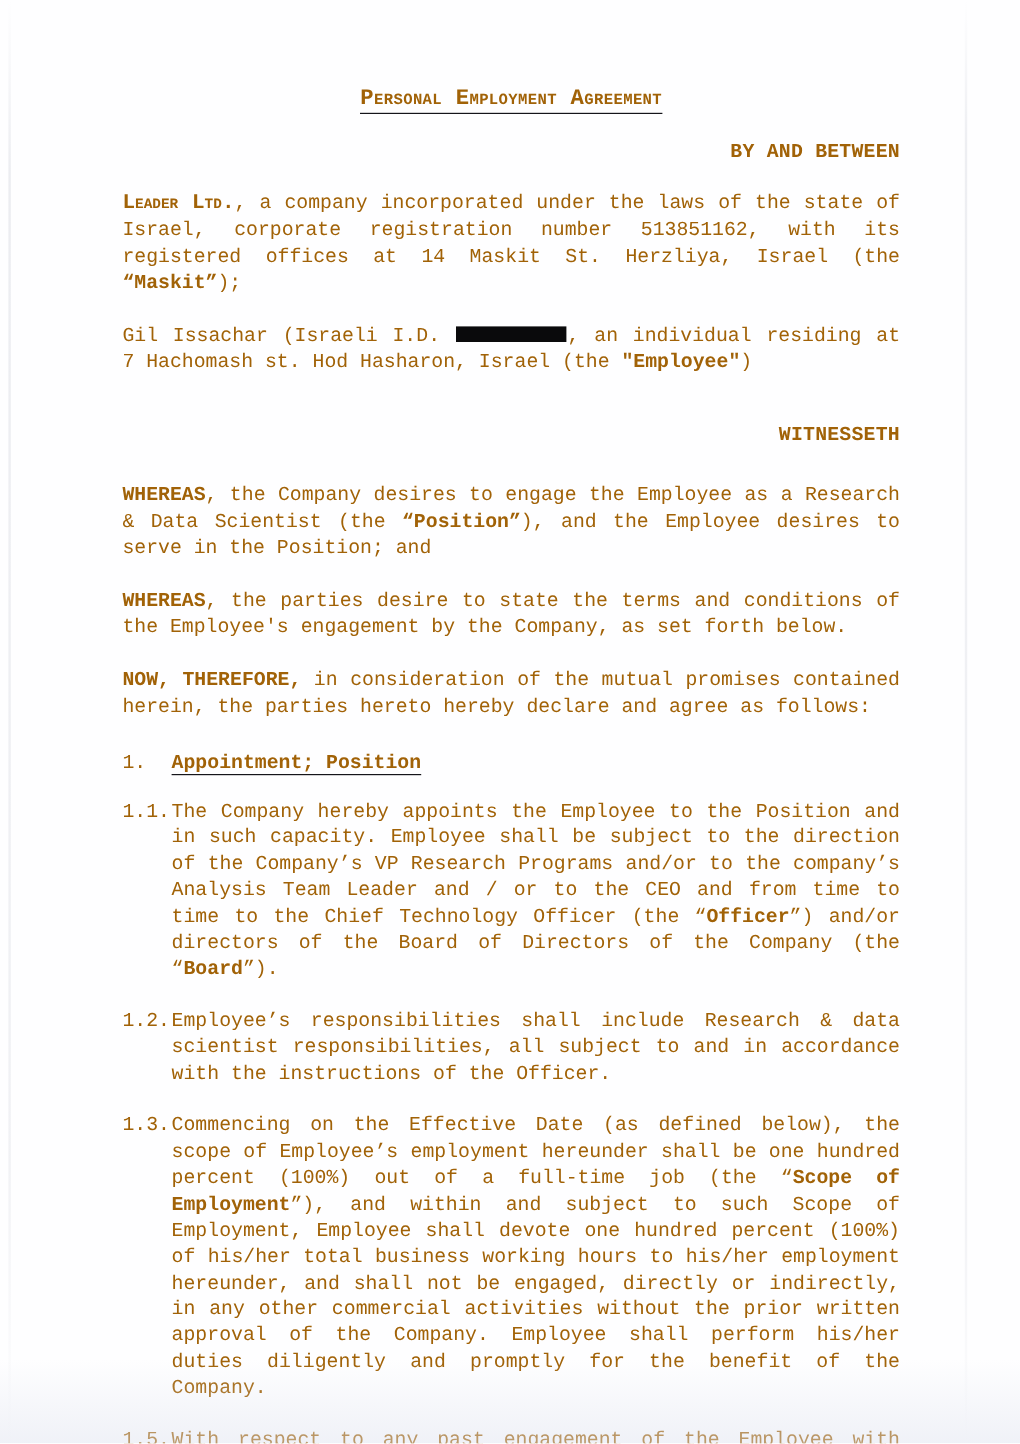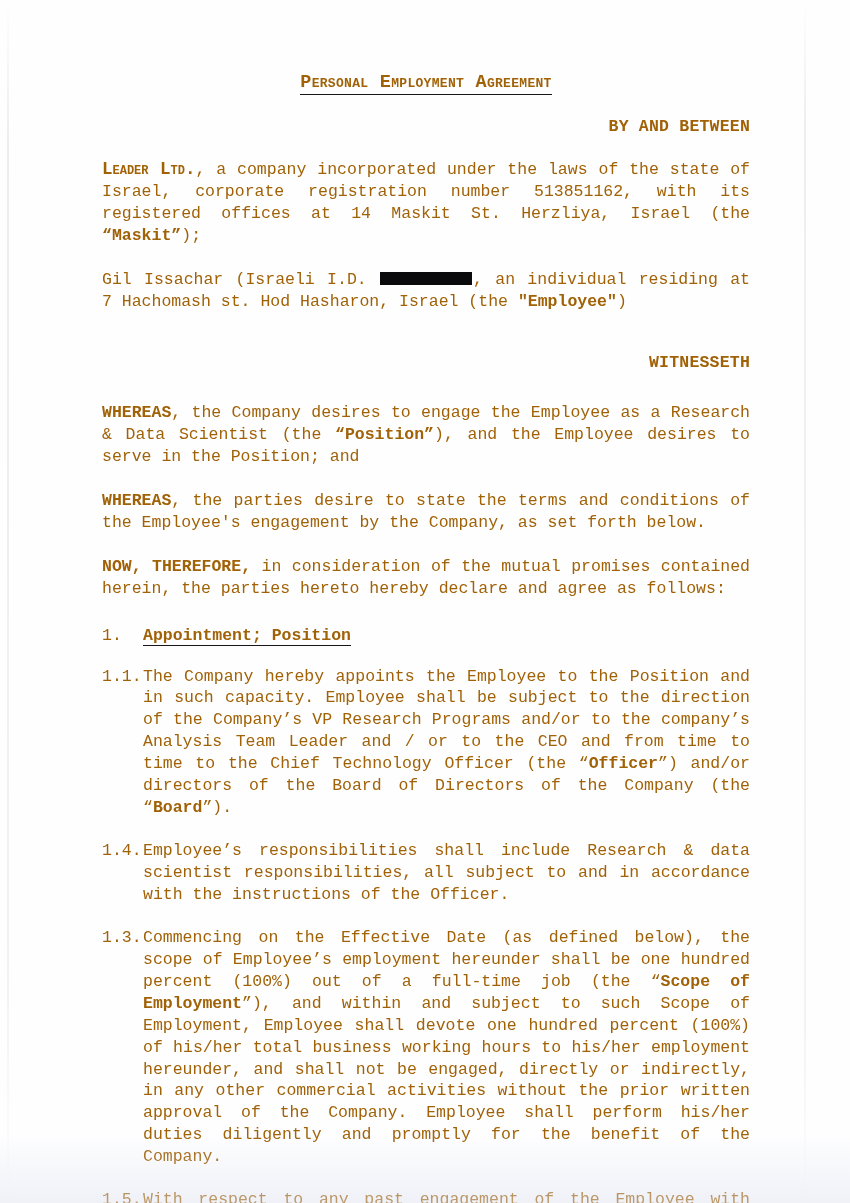--- a/index.html
+++ b/index.html
@@ -185,21 +185,21 @@
       <div class="num">1.</div>
       <div class="body"><span>Appointment; Position</span></div>
     </div>
 
     <div id="clause-list">
         <div class="clause">
           <div class="num">1.1.</div>
           <div class="body"><span>The Company hereby appoints the Employee to the Position and in such capacity. Employee shall be subject to the direction of the Company’s VP Research Programs and/or to the company’s Analysis Team Leader and / or to the CEO and from time to time to the Chief Technology Officer (the “</span><b>Officer</b><span>”) and/or directors of the Board of Directors of the Company (the “</span><b>Board</b><span>”).</span></div>
         </div>
         <div class="clause">
-          <div class="num">1.4.</div>
+          <div class="num">1.2.</div>
           <div class="body"><span>Employee’s responsibilities shall include Research &amp; data scientist responsibilities, all subject to and in accordance with the instructions of the Officer.</span></div>
         </div>
         <div class="clause">
           <div class="num">1.3.</div>
           <div class="body"><span>Commencing on the Effective Date (as defined below), the scope of Employee’s employment hereunder shall be one hundred percent (100%) out of a full-time job (the “</span><b>Scope of Employment</b><span>”), and within and subject to such Scope of Employment, Employee shall devote one hundred percent (100%) of his/her total business working hours to his/her employment hereunder, and shall not be engaged, directly or indirectly, in any other commercial activities without the prior written approval of the Company. Employee shall perform his/her duties diligently and promptly for the benefit of the Company.</span></div>
         </div>
         <div class="clause">
           <div class="num">1.5.</div>
           <div class="body"><span>With respect to any past engagement of the Employee with third parties, and with respect to any permitted engagement of the Employee with any third party during the term of his/her employment with the Company (for purposes hereof, such third parties shall be referred to as “</span></div>
         </div>

